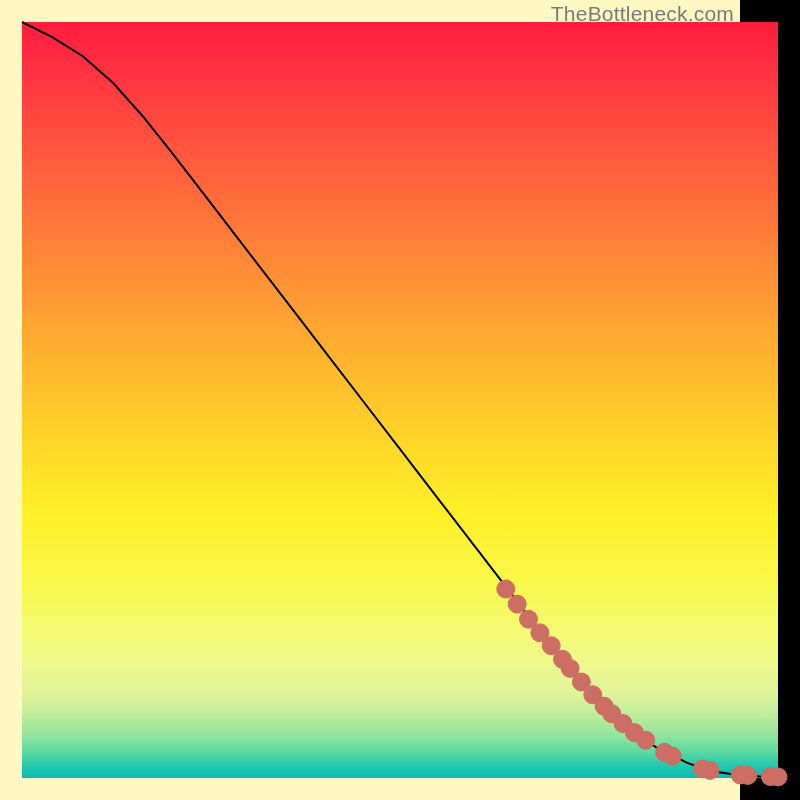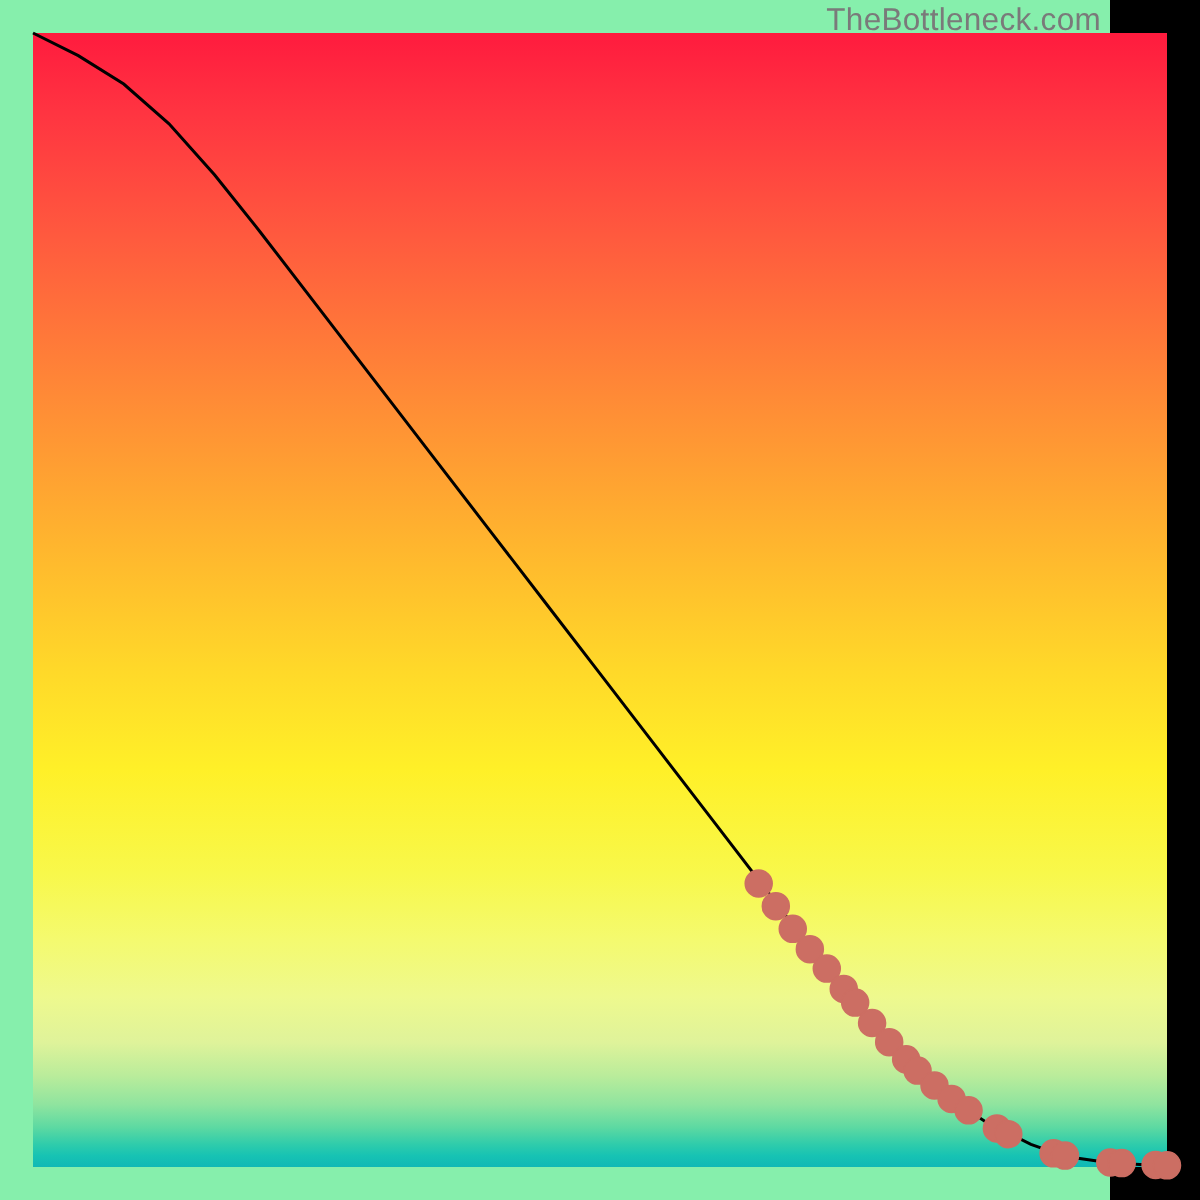--- a/index.html
+++ b/index.html
@@ -8,21 +8,21 @@
     width: 800px;
     height: 800px;
     background: #000;
     overflow: hidden;
     font-family: Arial, Helvetica, sans-serif;
   }
   .stage {
     position: relative;
     width: 740px;
     height: 800px;
-    background: #86efac;
+    background: #fef9c3;
   }
   .plot {
     position: absolute;
     left: 22px;
     top: 22px;
     width: 756px;
     height: 756px;
     
     background: linear-gradient(
       to bottom,

